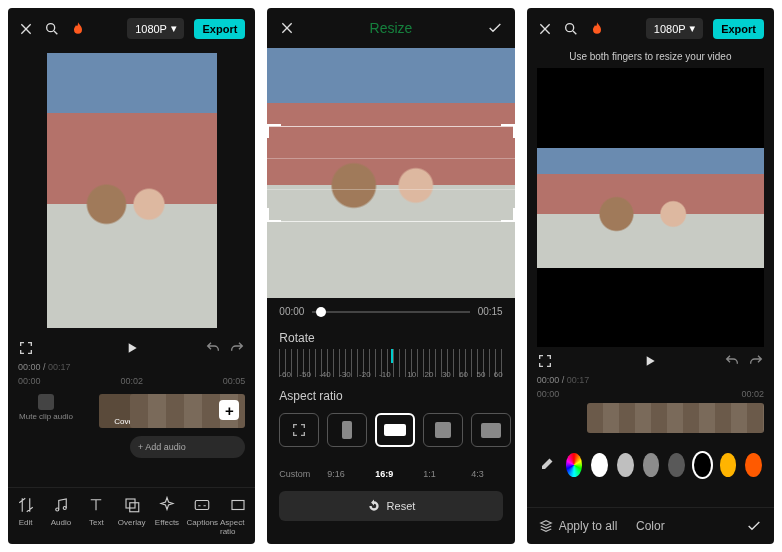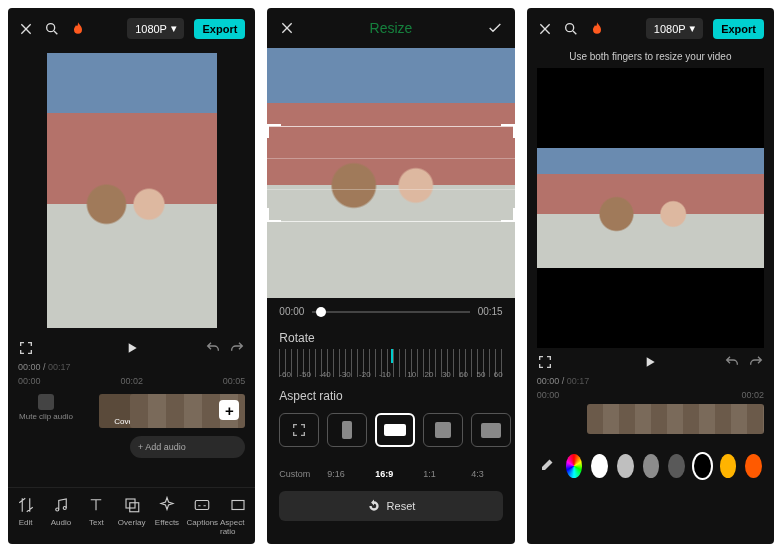--- a/index.html
+++ b/index.html
@@ -389,13 +389,27 @@
       <div class="sw" style="background:#fff"></div>
       <div class="sw" style="background:#bfbfbf"></div>
       <div class="sw" style="background:#8c8c8c"></div>
       <div class="sw" style="background:#595959"></div>
       <div class="sw ring" style="background:#000"></div>
       <div class="sw" style="background:#ffb400"></div>
       <div class="sw" style="background:#ff5a00"></div>
     </div>
   </div>
 
+  <div class="bottom-row" style="margin-top:auto;border-top:1px solid #222;position:relative;">
+    <span style="display:flex;align-items:center;gap:6px">
+      <svg width="14" height="14" viewBox="0 0 24 24">
+          <path d="M3 7l9-4 9 4-9 4-9-4zm0 5l9 4 9-4m-18 5l9 4 9-4" stroke="#bbb" fill="none" stroke-width="2"></path>
+        </svg>
+      <span>Apply to all</span>
+    </span>
+    <span class="center2">Color</span>
+    <span style="margin-left:auto" class="icon-btn">
+        <svg viewBox="0 0 24 24">
+          <path d="M4 12l5 5L20 6" stroke="#ddd" stroke-width="2" fill="none"></path>
+        </svg>
+      </span>
+  </div>
 </div>
 
 </body></html>

